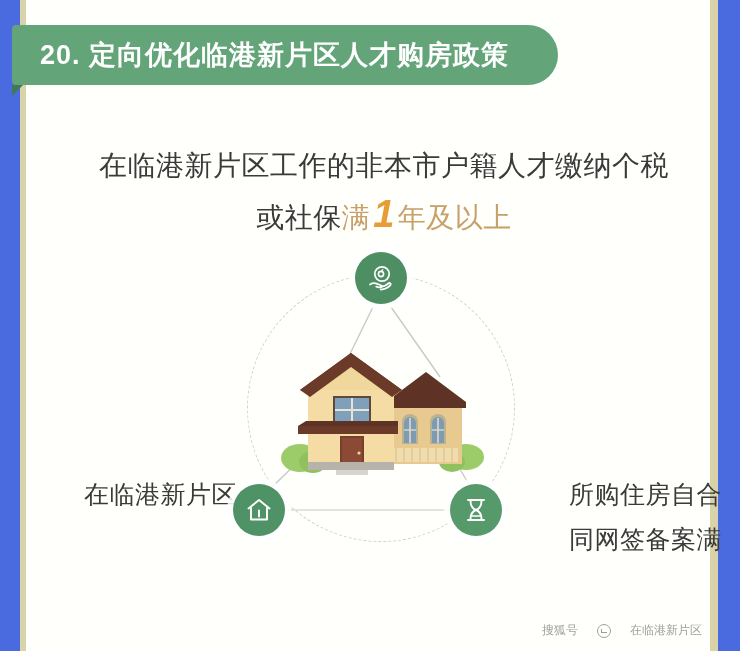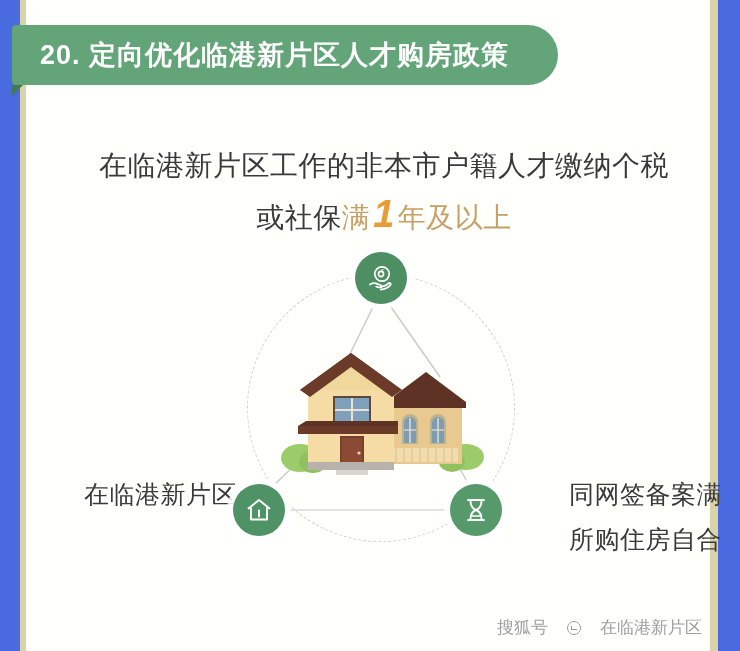--- a/index.html
+++ b/index.html
@@ -147,21 +147,21 @@
     padding: 0 2px;
   }
 
   
   .watermark {
     position: absolute;
     right: 38px; bottom: 12px;
     display: flex;
     align-items: center;
     gap: 19px;
-    font-size: 17px;
+    font-size: 12px;
     color: #8d8d8d;
     opacity: 0.85;
     white-space: nowrap;
     font-family: "DejaVu Sans", sans-serif;
   }
   .wm-logo {
     display: inline-block;
     width: 12px; height: 12px;
     border-radius: 50%;
     border: 1.5px solid #8d8d8d;
@@ -299,22 +299,22 @@
         </svg>
       </span>
     </div>
   </div>
 
   <div class="side-text side-left">
     <span class="ln">在临港新片区</span>
   </div>
 
   <div class="side-text side-right">
+    <span class="ln">所购住房自合</span>
     <span class="ln">同网签备案满</span>
-    <span class="ln">所购住房自合</span>
   </div>
 
   <div class="watermark">
     <span>搜狐号</span>
     <span class="wm-logo"></span>
     <span>在临港新片区</span>
   </div>
 
 </div>
 

